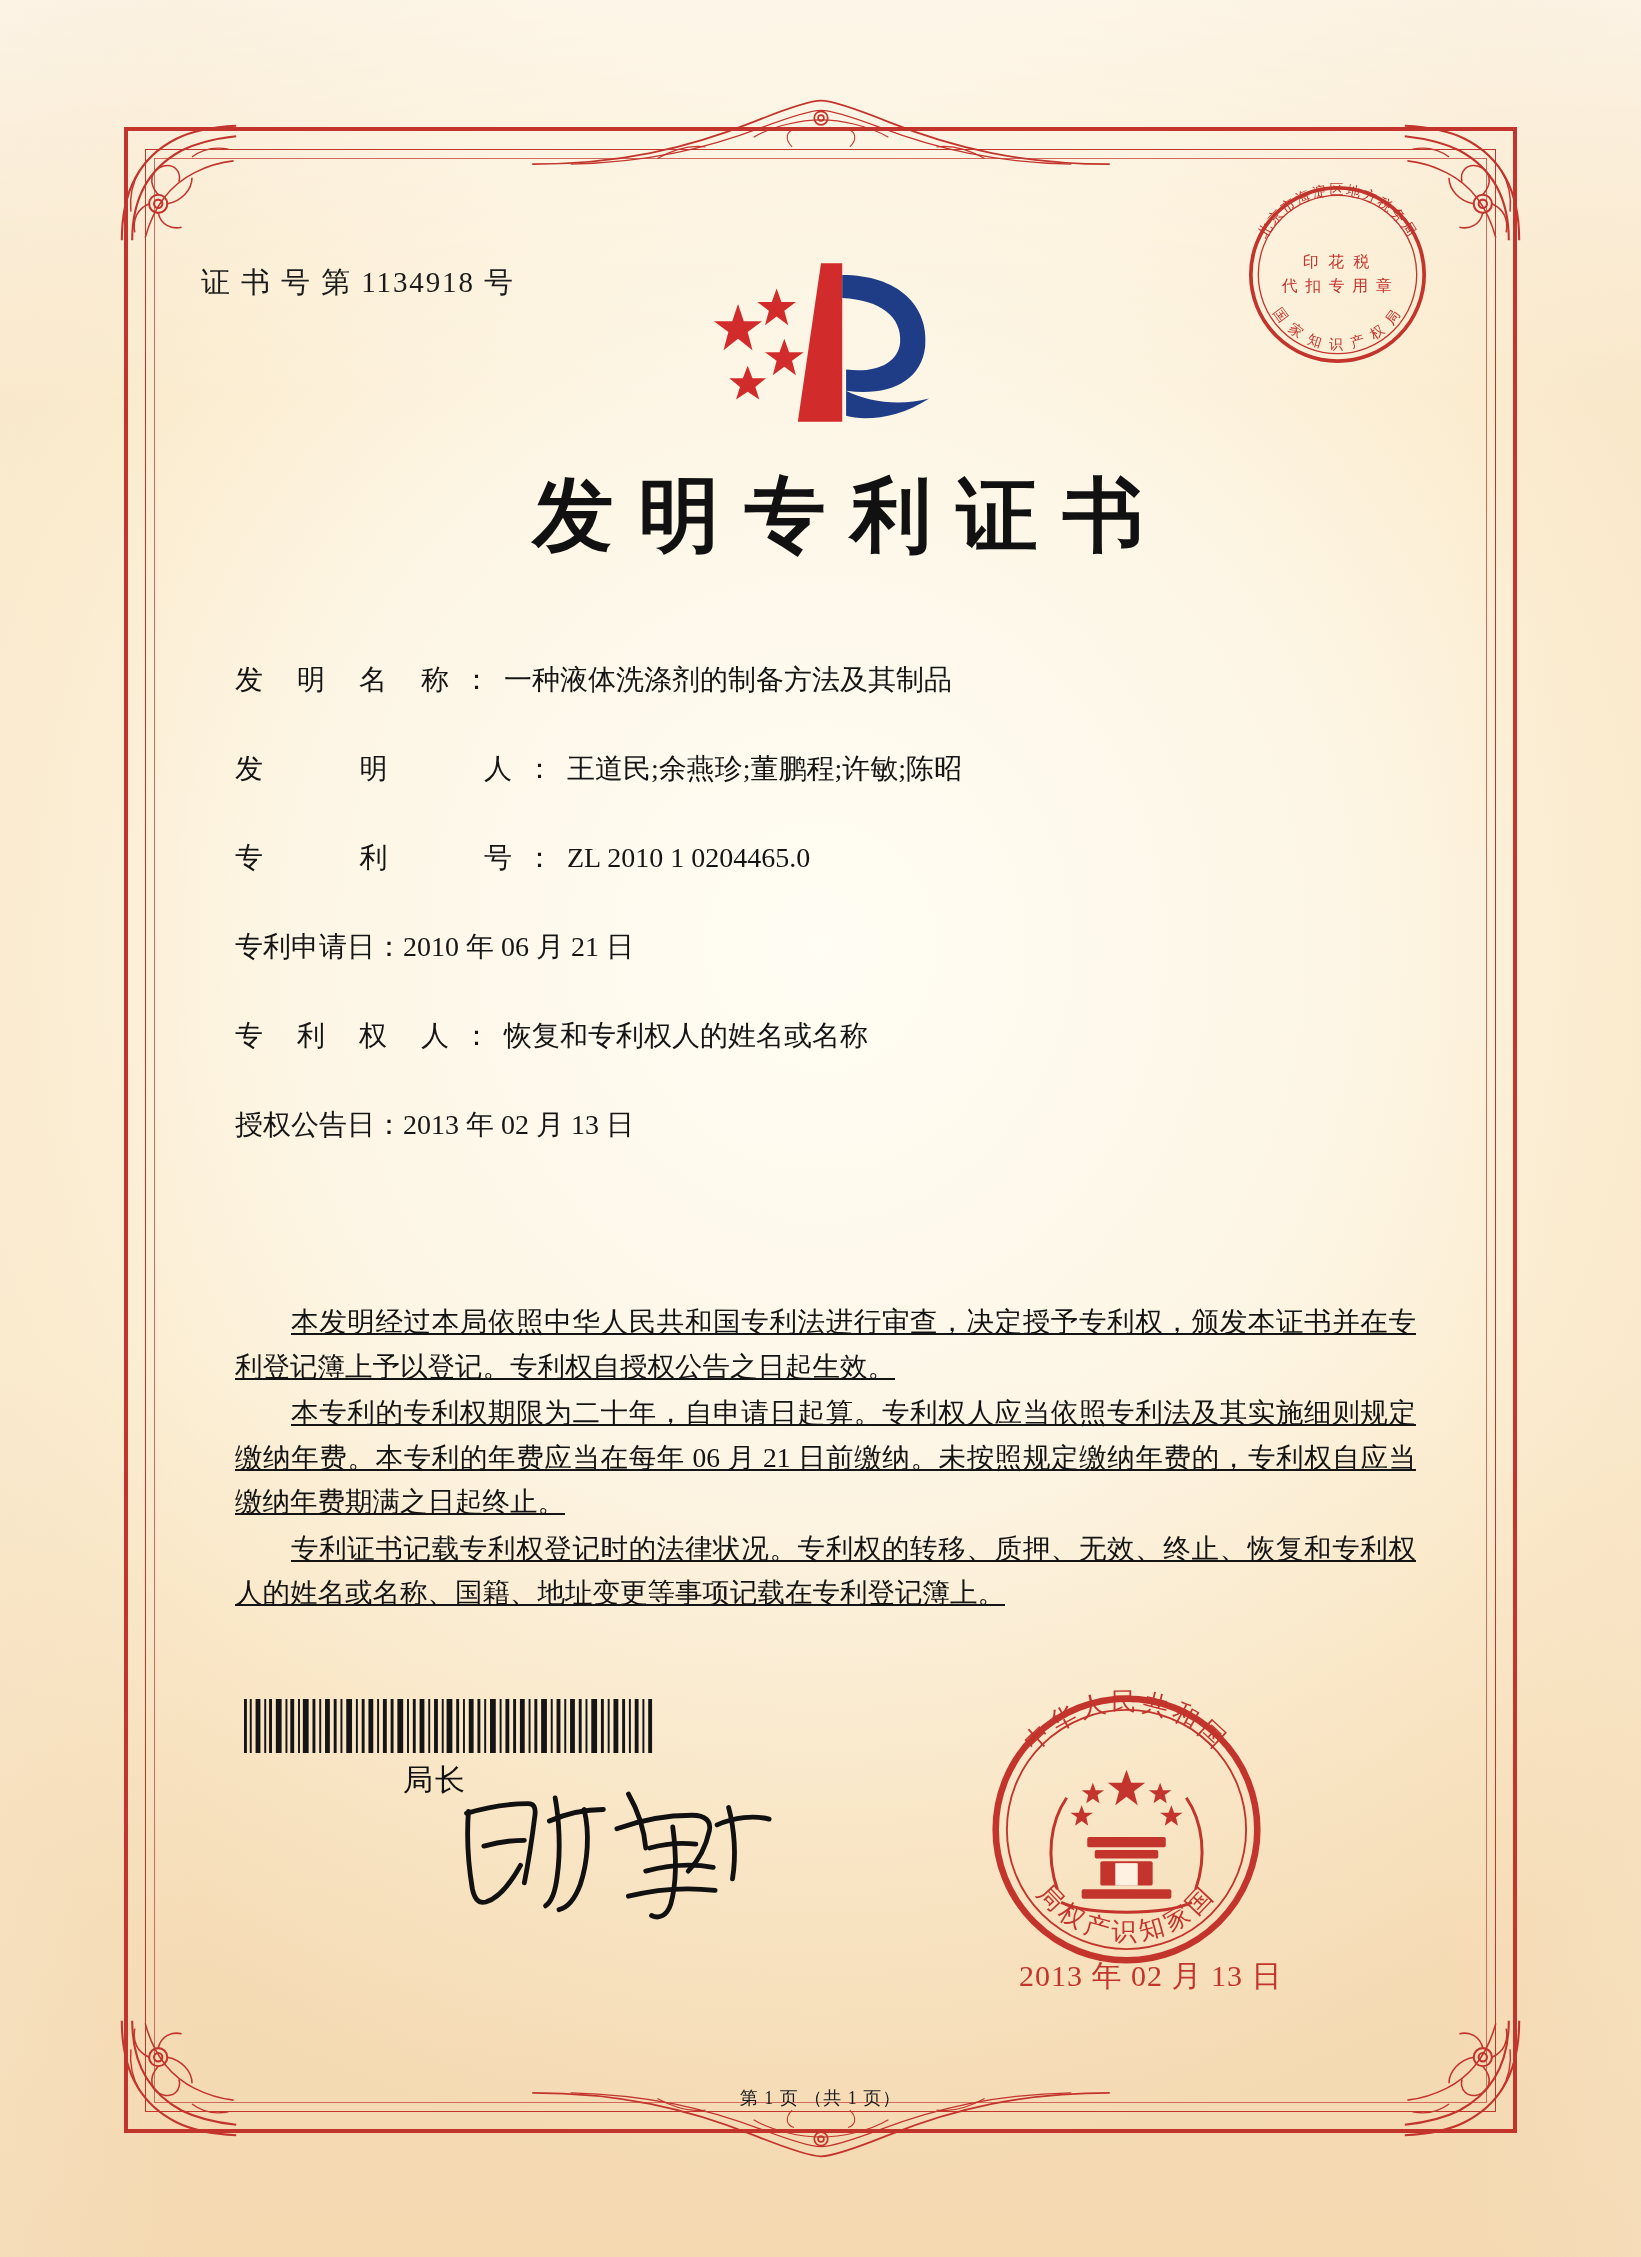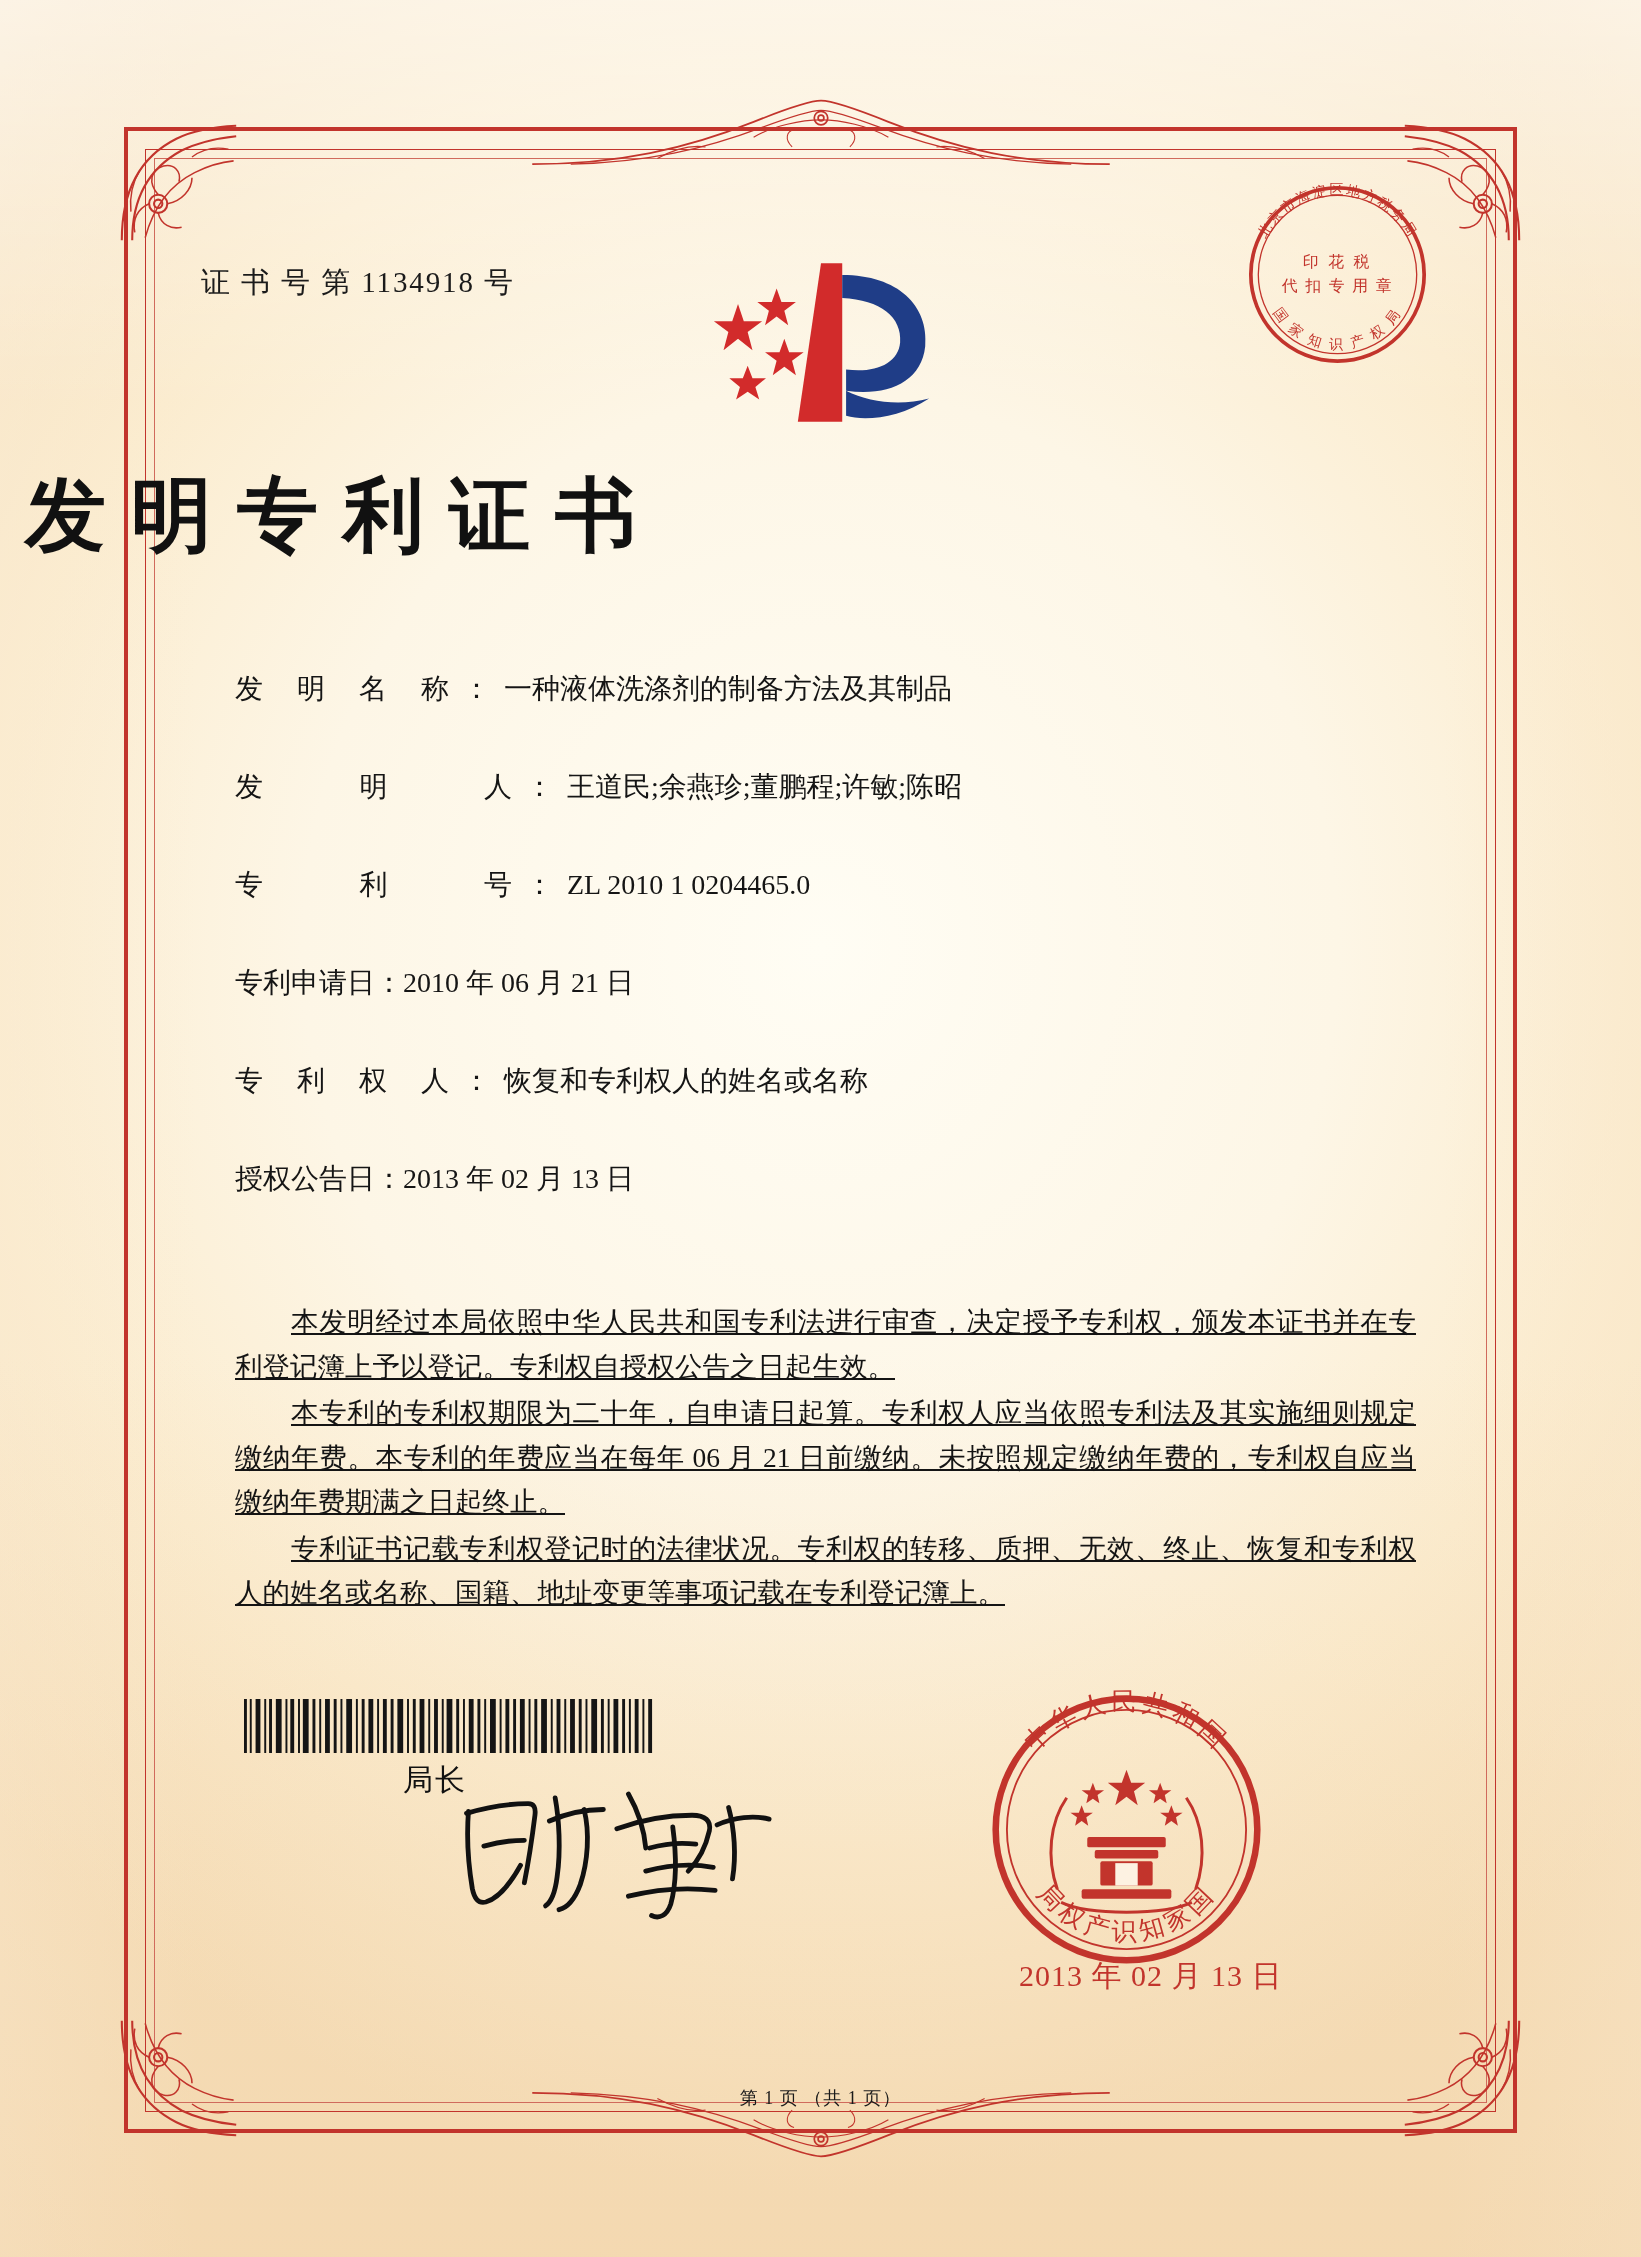--- a/index.html
+++ b/index.html
@@ -107,27 +107,28 @@
     width: 205px;
     height: 205px;
   }
   .stamp-tax svg { width: 100%; height: 100%; display: block; }
 
   
   .doc-title {
     position: absolute;
     left: 0; right: 0;
     top: 462px;
-    text-align: left;
+    text-align: center;
     font-size: 81px;
     font-weight: bold;
     letter-spacing: 25px;
     text-indent: 25px;
     color: #111;
     font-family: Liberation Sans, sans-serif;
+    padding-left: 35px;
   }
 
   
   .fields {
     position: absolute;
     left: 235px;
     top: 666px;
     right: 222px;
     font-size: 28px;
     color: #151515;
@@ -142,21 +143,20 @@
   }
   .field-label {
     flex: 0 0 auto;
   }
   .field-label.spaced {
     letter-spacing: 13.5px;
   }
   .field-value {
     flex: 0 1 auto;
     margin-left: 0;
-    margin-top: 9px;
   }
 
   
   .body-text {
     position: absolute;
     left: 235px;
     right: 225px;
     top: 1300px;
     font-size: 27.5px;
     line-height: 1.62;

